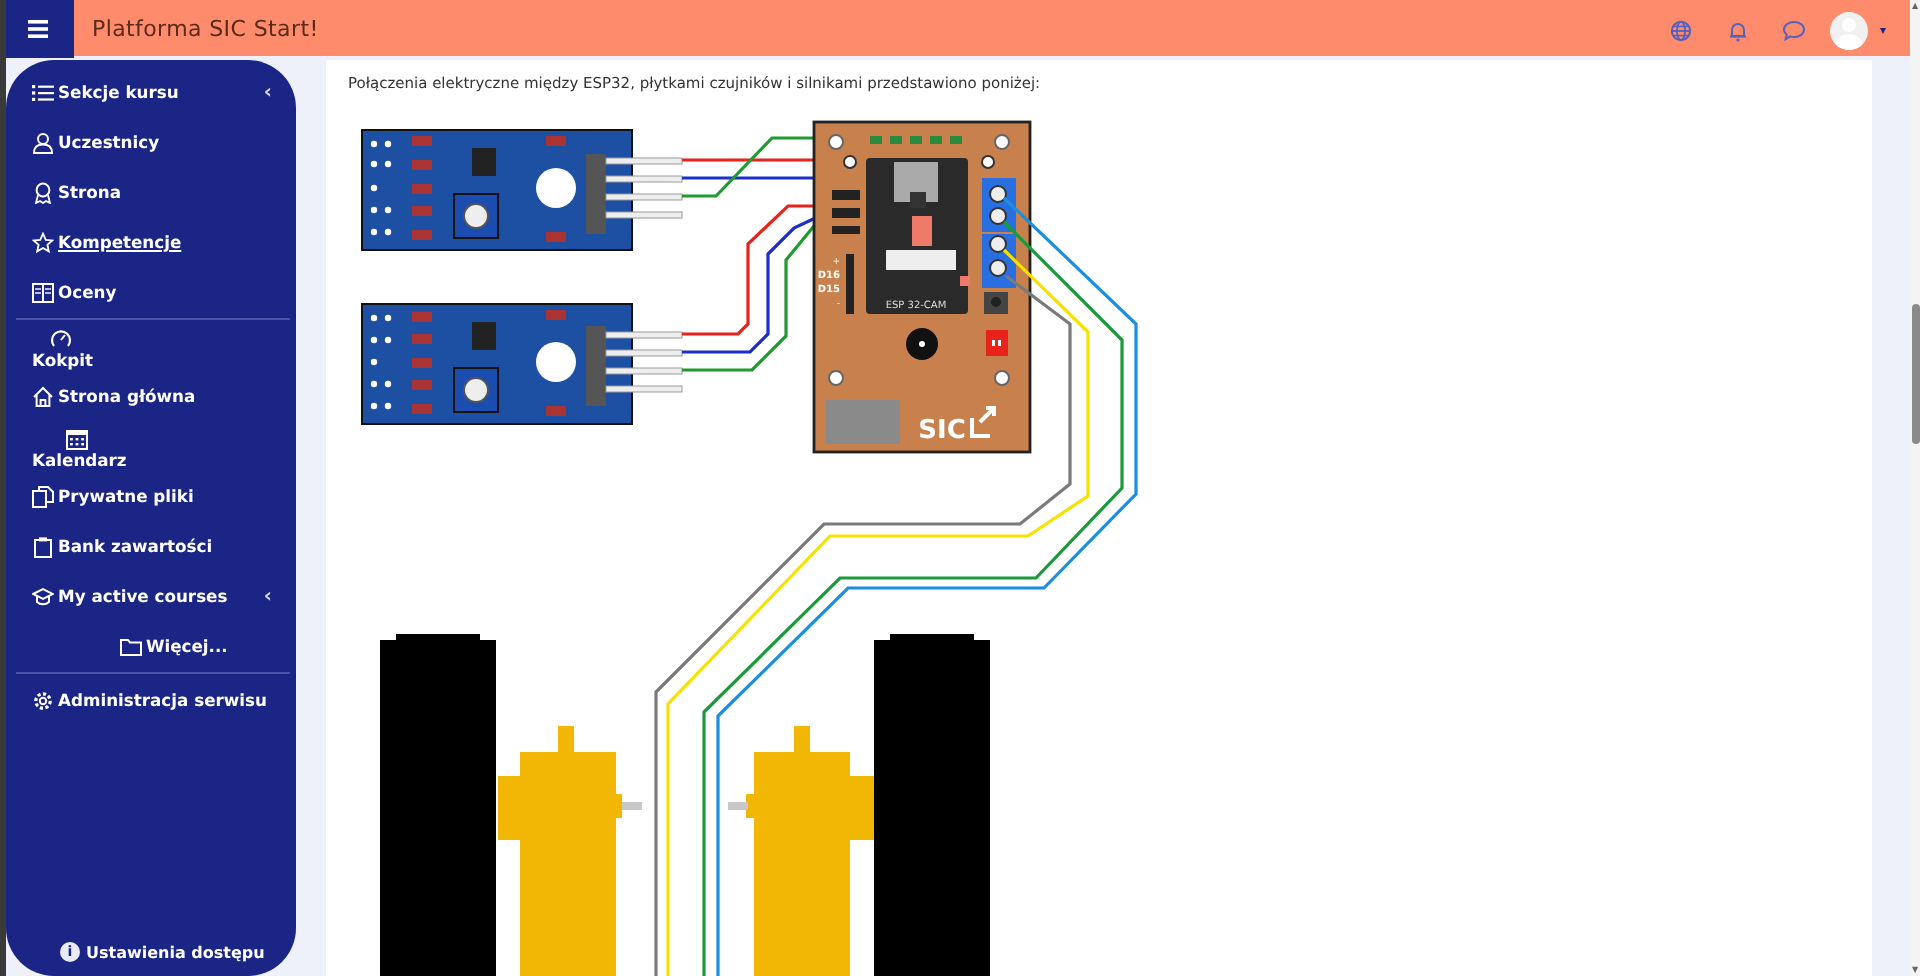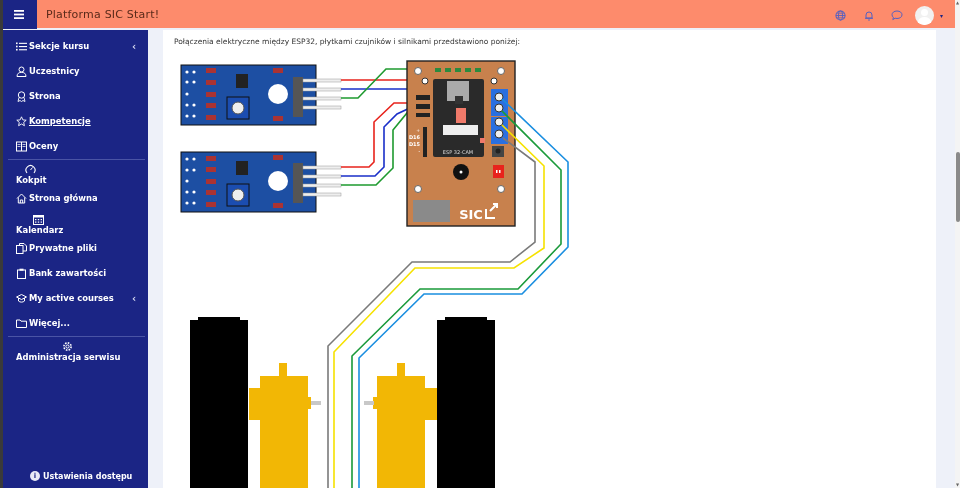--- a/index.html
+++ b/index.html
@@ -11,21 +11,21 @@
   .topbar { position: absolute; left: 0; top: 0; width: 955px; height: 28px; background: #fd8b6c; display: flex; align-items: center; }
   .topbar .menu-btn { width: 37px; height: 30px; background: #1b2585; display: flex; align-items: center; justify-content: center; color: #fff; font-size: 13px; cursor: pointer; }
   .topbar .title { margin-left: 9px; font-size: 11px; color: #5a2a1a; letter-spacing: 0.2px; }
   .topbar .right { position: absolute; right: 0; top: 0; height: 30px; display: flex; align-items: center; }
   .topbar .ico { width: 28px; height: 30px; display: flex; align-items: center; justify-content: center; cursor: pointer; }
   .avatar { width: 19px; height: 19px; border-radius: 50%; background: #f1f1f1; margin-left: 4px; margin-right: 6px; position: relative; overflow: hidden; cursor: pointer; }
   .avatar::before { content: ""; position: absolute; left: 6px; top: 3px; width: 7px; height: 7px; border-radius: 50%; background: #fff; }
   .avatar::after { content: ""; position: absolute; left: 3px; top: 11px; width: 13px; height: 10px; border-radius: 50% 50% 0 0; background: #fff; }
   .caret { font-size: 6px; color: #1b2585; margin-right: 12px; }
 
-  .sidebar { position: absolute; left: 3px; top: 30px; width: 145px; height: 458px; background: #1b2585; color: #fff; }
+  .sidebar { position: absolute; left: 3px; top: 30px; width: 145px; height: 458px; background: #1b2585; color: #fff; border-radius: 24px; }
   .sb-item { position: absolute; left: 13px; height: 18px; display: flex; align-items: center; font-size: 8.4px; font-weight: bold; cursor: pointer; white-space: nowrap; }
   .sb-item .ic { width: 11px; height: 11px; margin-right: 2px; display: inline-flex; align-items: center; justify-content: center; }
   .sb-item .ic svg { width: 11px; height: 11px; }
   .sb-chev { position: absolute; right: 10px; font-size: 10px; color: #d6d9f0; }
   .sb-sep { position: absolute; left: 5px; width: 137px; height: 1px; background: #4a54a5; }
   .sb-footer { position: absolute; left: 27px; top: 439px; height: 14px; display: flex; align-items: center; font-size: 8px; font-weight: bold; cursor: pointer; }
   .sb-footer .dot { width: 10px; height: 10px; border-radius: 50%; background: #e9ebf7; color: #1b2585; font-size: 7px; display: inline-flex; align-items: center; justify-content: center; margin-right: 3px; }
 
   .content-bg { position: absolute; left: 148px; top: 30px; width: 807px; height: 458px; background: #eef1f9; }
   .panel { position: absolute; left: 163px; top: 30px; width: 773px; height: 458px; background: #ffffff; }
@@ -189,32 +189,32 @@
   <div class="sb-item" style="top:259px; width:130px;">
     <span class="ic">
         <svg viewBox="0 0 11 11">
           <path d="M0.5 4 L5.5 1.5 L10.5 4 L5.5 6.5 Z" fill="none" stroke="#fff" stroke-width="1"></path>
           <path d="M2.5 5 V8 C4 9.5 7 9.5 8.5 8 V5" fill="none" stroke="#fff" stroke-width="1"></path>
         </svg>
       </span>
     <span>My active courses</span>
     <span class="sb-chev">‹</span>
   </div>
-  <div class="sb-item" style="top:284px;">
+  <div class="sb-item" style="top:284px;margin-left:44px;">
     <span class="ic">
         <svg viewBox="0 0 11 11">
           <path d="M0.5 2 H4 L5 3.2 H10.5 V9.5 H0.5 Z" fill="none" stroke="#fff" stroke-width="1"></path>
         </svg>
       </span>
     <span>Więcej...</span>
   </div>
 
   <div class="sb-sep" style="top:306px;"></div>
 
-  <div class="sb-item" style="top:311px;flex-direction:column;">
+  <div class="sb-item" style="top:311px;">
     <span class="ic">
         <svg viewBox="0 0 11 11">
           <circle cx="5.5" cy="5.5" r="1.6" fill="none" stroke="#fff" stroke-width="1"></circle>
           <circle cx="5.5" cy="5.5" r="3.6" fill="none" stroke="#fff" stroke-width="1.6" stroke-dasharray="1.6 1.2"></circle>
         </svg>
       </span>
     <span>Administracja serwisu</span>
   </div>
 
   <div class="sb-footer">

